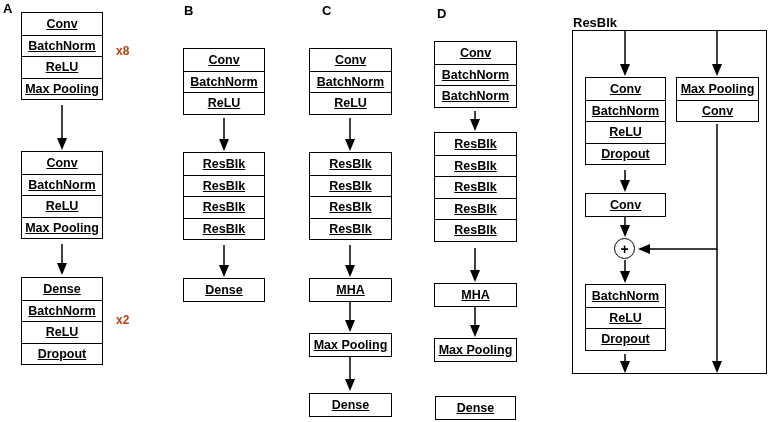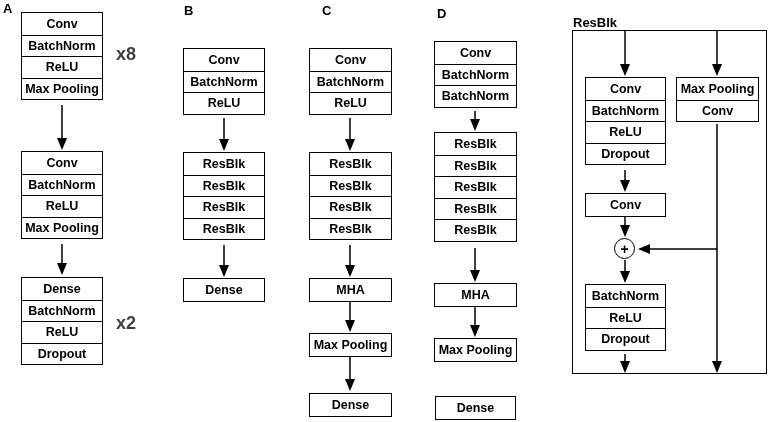--- a/index.html
+++ b/index.html
@@ -10,20 +10,21 @@
     height: 422px;
     background: #ffffff;
     font-family: "Liberation Sans", sans-serif;
     overflow: hidden;
   }
   .wires { position: absolute; left: 0; top: 0; }
   .stack {
     position: absolute;
     border: 1.5px solid #000;
     background: #eab308;
+    text-decoration: underline;
   }
   .row {
     height: 21.5px;
     border-top: 1.5px solid #000;
     display: flex;
     align-items: center;
     justify-content: center;
     font-size: 12.5px;
     font-weight: bold;
     color: #000;
@@ -32,23 +33,23 @@
   }
   .row:first-child { border-top: none; }
   .col-label {
     position: absolute;
     font-size: 13px;
     font-weight: bold;
     color: #000;
   }
   .side-label {
     position: absolute;
-    font-size: 18px;
-    font-weight: bold;
-    color: #404040;
+    font-size: 12px;
+    font-weight: bold;
+    color: #c2410c;
   }
   .outer-box {
     position: absolute;
     border: 1.5px solid #000;
     background: transparent;
   }
   .plus-circle {
     position: absolute;
     width: 21px;
     height: 21px;

